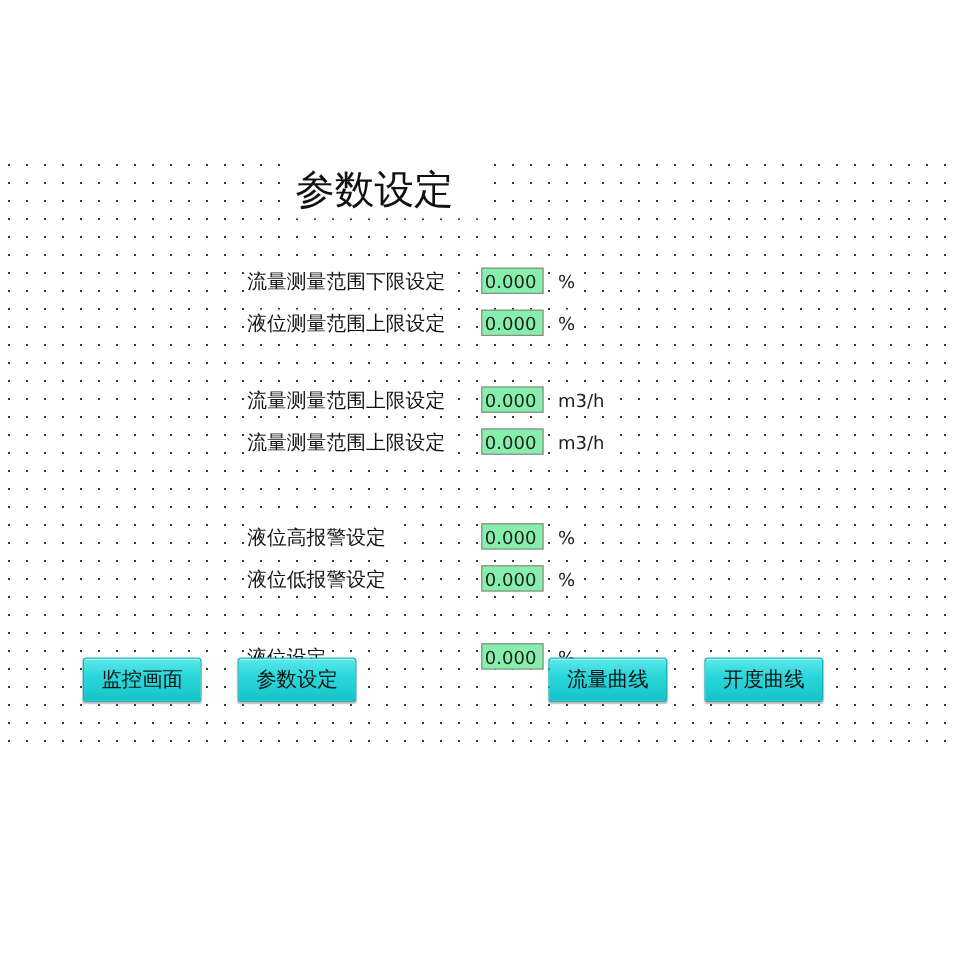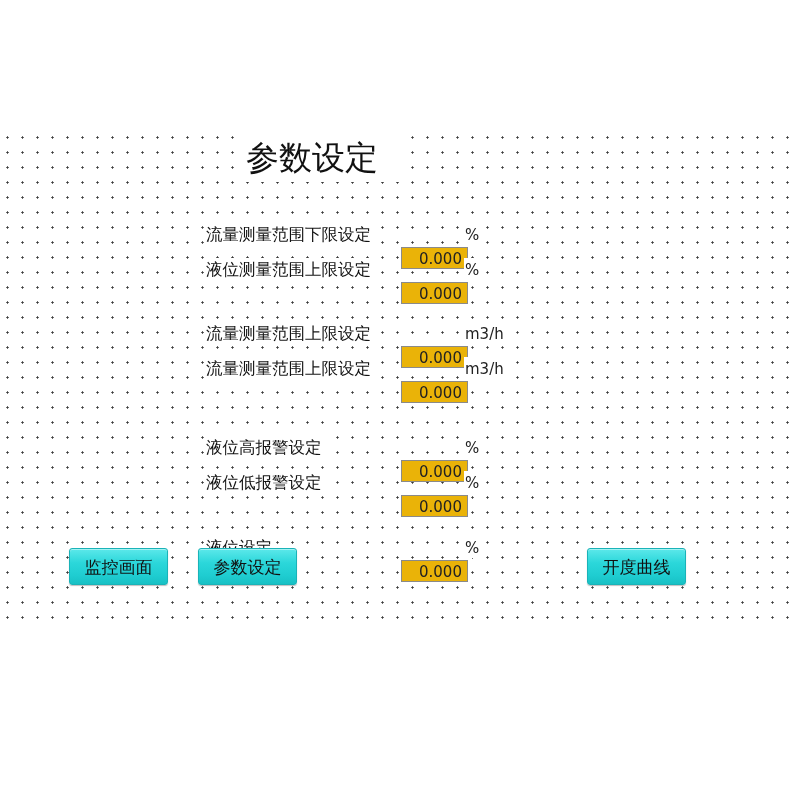--- a/index.html
+++ b/index.html
@@ -60,31 +60,30 @@
       white-space: nowrap;
       padding: 0 2px;
     }
     .param-input {
       position: absolute;
       left: 197px;
       top: 0;
       width: 48px;
       height: 20px;
       border: 1px solid #8a8a8a;
-      background: #eab308;
+      background: #86efac;
       font-size: 15px;
       line-height: 22px;
       color: #222;
       text-align: left;
-      padding-left: 17px;
+      padding-left: 2px;
       box-sizing: content-box;
       font-family: "DejaVu Sans", sans-serif;
       overflow: hidden;
       white-space: nowrap;
-      margin-top: 24px;
     }
     .param-unit {
       position: absolute;
       left: 260px;
       top: 0;
       height: 22px;
       line-height: 24px;
       font-size: 15px;
       color: #222;
       background: #ffffff;
@@ -154,14 +153,15 @@
   </div>
 
   <div class="param-row" style="top:536px;">
     <span class="param-label">液位设定</span>
     <div class="param-input">0.000</div>
     <span class="param-unit">%</span>
   </div>
 
   <div class="nav-btn" style="left:69px;">监控画面</div>
   <div class="nav-btn" style="left:198px;">参数设定</div>
+  <div class="nav-btn" style="left:457px;">流量曲线</div>
   <div class="nav-btn" style="left:587px;">开度曲线</div>
 </div>
 
 </body></html>

